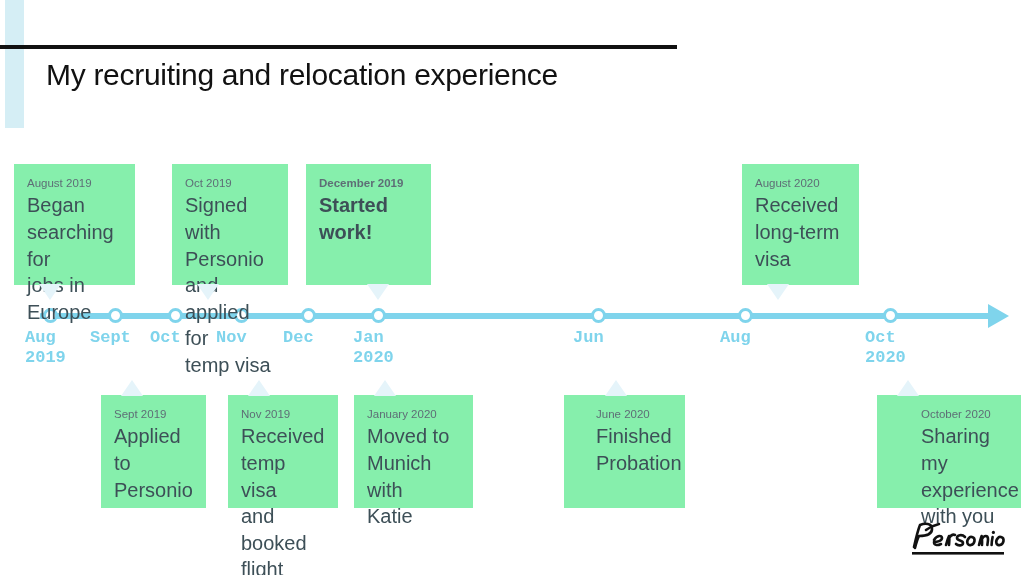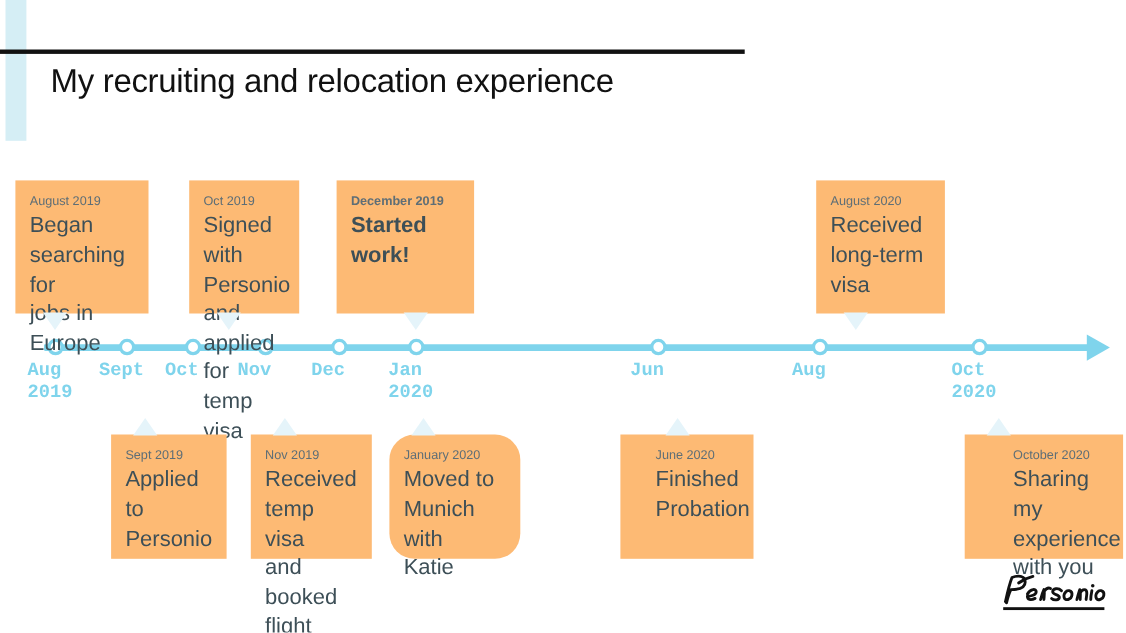--- a/index.html
+++ b/index.html
@@ -83,21 +83,21 @@
     color: #7fd4ec;
     line-height: 1.18;
     text-align: left;
     white-space: pre-line;
     font-family: Liberation Mono, monospace;
   }
 
   
   .card {
     position: absolute;
-    background: #fdba74;
+    background: #86efac;
     box-sizing: border-box;
     padding: 12px 13px 10px 13px;
   }
   .card .card-date {
     font-size: 11.5px;
     color: #5e6e76;
     line-height: 1.25;
     margin-bottom: 2px;
   }
   .card .card-text {
@@ -172,21 +172,21 @@
 
 <div id="cards-above">
     <div class="card" style="left: 14px; top: 164px; width: 121px; height: 121px;">
       <div class="card-date">August 2019</div>
       <div class="card-text">Began
 searching for
 jobs in
 Europe</div>
       <div class="tail-down" style="left: 25px;"></div>
     </div>
-    <div class="card" style="left: 172px; top: 164px; width: 100px; height: 121px;">
+    <div class="card" style="left: 172px; top: 164px; width: 116px; height: 121px;">
       <div class="card-date">Oct 2019</div>
       <div class="card-text">Signed with
 Personio and
 applied for
 temp visa</div>
       <div class="tail-down" style="left: 25px;"></div>
     </div>
     <div class="card" style="left: 306px; top: 164px; width: 125px; height: 121px; font-weight: bold;">
       <div class="card-date">December 2019</div>
       <div class="card-text">Started work!</div>
@@ -208,21 +208,21 @@
       <div class="tail-up" style="left: 20px;"></div>
     </div>
     <div class="card" style="left: 228px; top: 395px; width: 110px; height: 113px;">
       <div class="card-date">Nov 2019</div>
       <div class="card-text">Received
 temp visa
 and booked
 flight</div>
       <div class="tail-up" style="left: 20px;"></div>
     </div>
-    <div class="card" style="left: 354px; top: 395px; width: 119px; height: 113px; border-radius: 23px;">
+    <div class="card" style="left: 354px; top: 395px; width: 119px; height: 113px;">
       <div class="card-date">January 2020</div>
       <div class="card-text">Moved to
 Munich with
 Katie</div>
       <div class="tail-up" style="left: 20px;"></div>
     </div>
     <div class="card" style="left: 564px; top: 395px; width: 121px; height: 113px; padding-left: 32px;">
       <div class="card-date">June 2020</div>
       <div class="card-text">Finished
 Probation</div>

